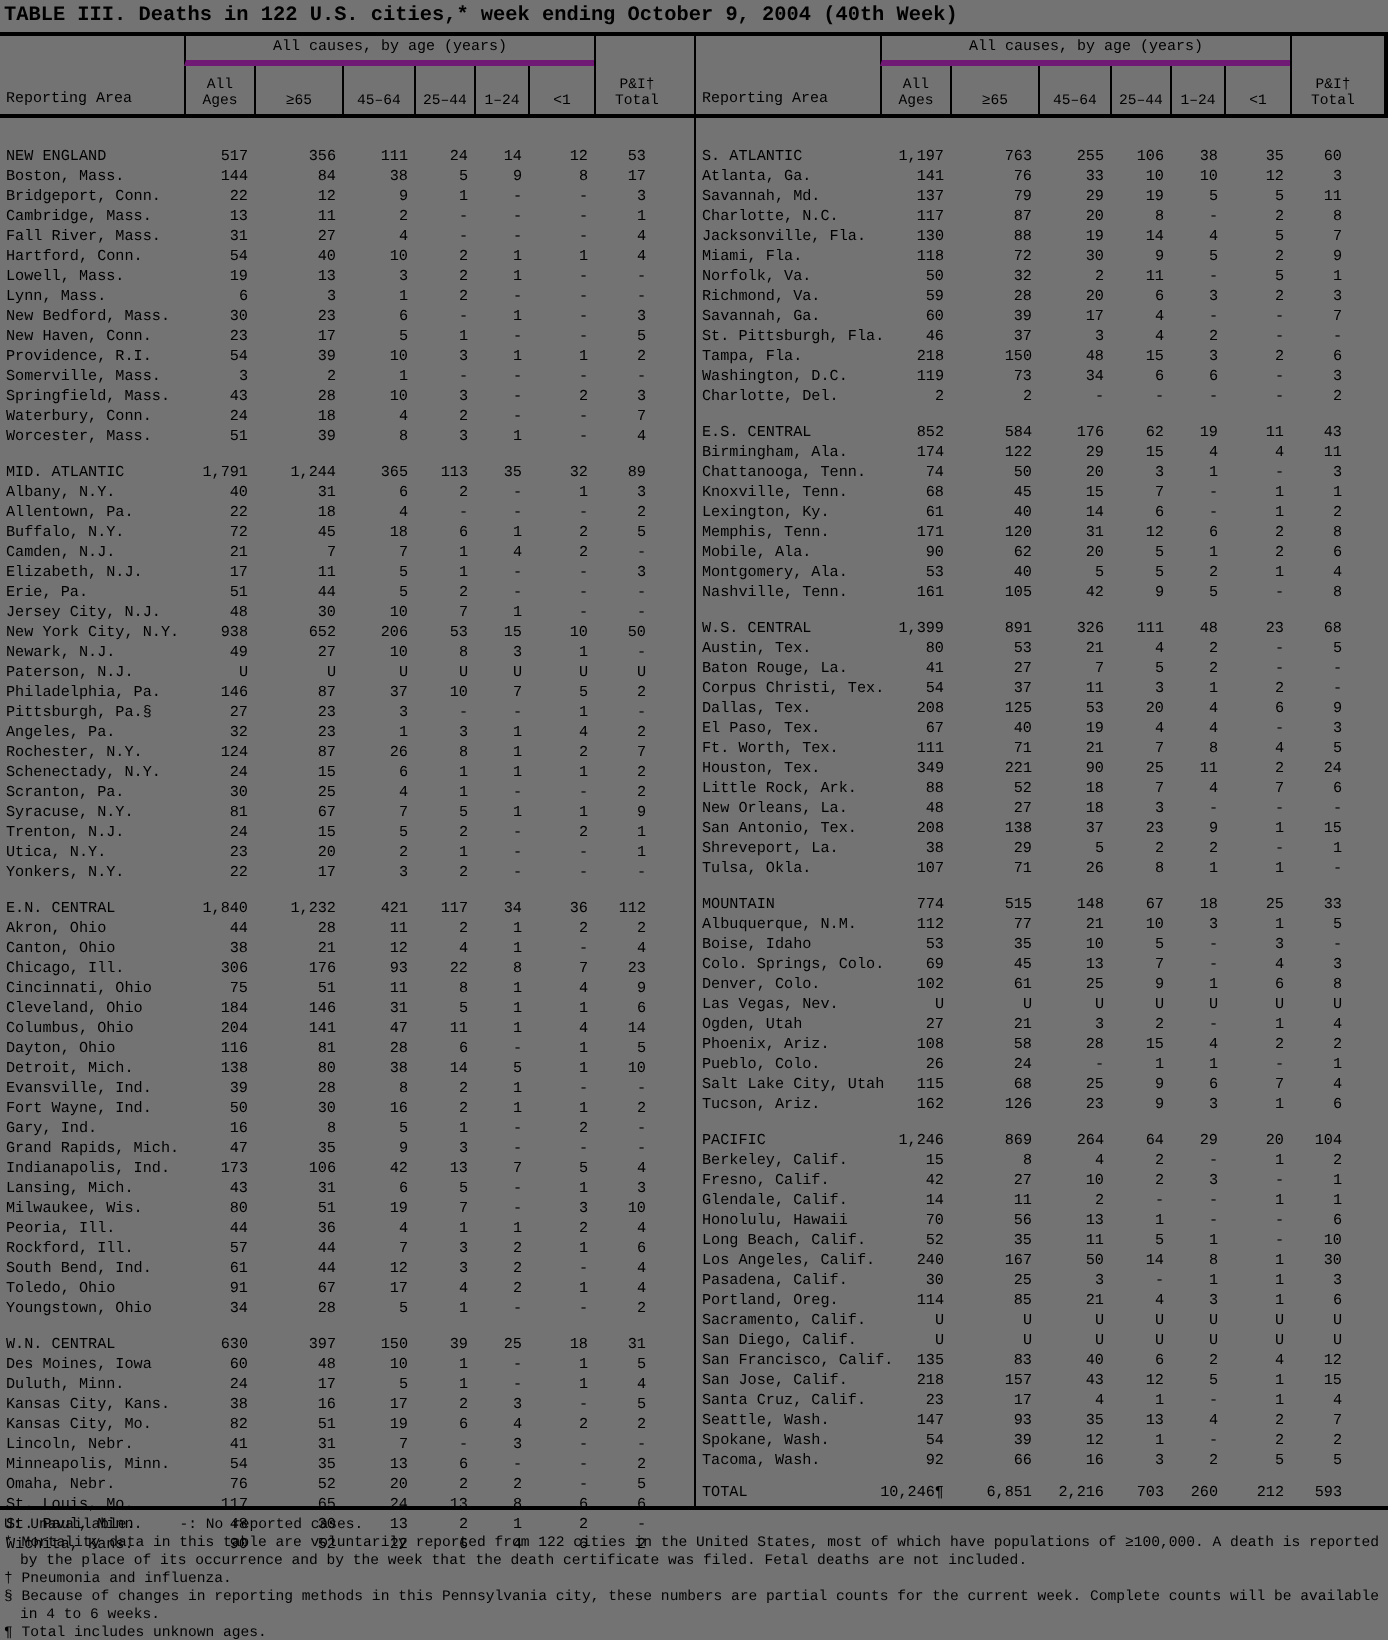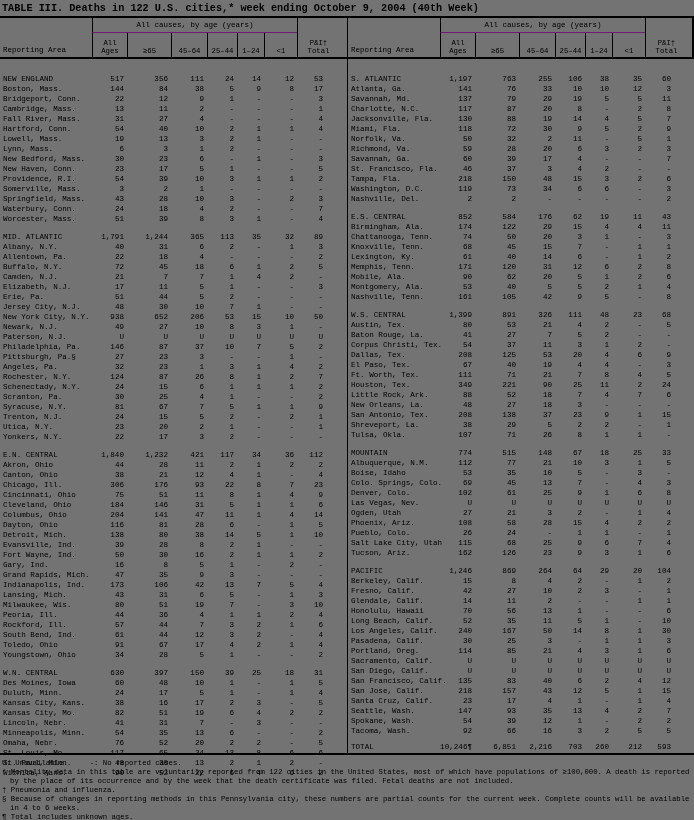--- a/index.html
+++ b/index.html
@@ -7,21 +7,21 @@
   .page {
     width:694px; height:820px; background:#737373; color:#000;
     font-family:Liberation Mono, monospace; position:relative; overflow:hidden;
   }
   .title { font-size:10.2px; font-weight:bold; padding:3px 0 2px 2px; letter-spacing:0; }
 
   .thead { display:flex; border-top:2px solid #000; border-bottom:2px solid #000; }
   .h-half { width:347px; display:grid; grid-template-columns:92px 35px 44px 36px 30px 27px 33px 50px; grid-template-rows:15px 24px; }
   .h-half.right { border-left:1.6px solid #000; border-right:2px solid #000; }
   .h-area { grid-column:1; grid-row:1/3; display:flex; align-items:flex-end; padding:0 0 3px 3px; font-size:7.5px; }
-  .h-span { grid-column:2/8; grid-row:1; border-left:1px solid #000; border-bottom:1px solid #701a75; display:flex; align-items:center; justify-content:center; font-size:7.5px; }
+  .h-span { grid-column:2/8; grid-row:1; border-left:1px solid #000; border-bottom:3px solid #701a75; display:flex; align-items:center; justify-content:center; font-size:7.5px; }
   .h-pitop { grid-column:8; grid-row:1; border-left:1px solid #000; }
   .h-c { grid-row:2; border-left:1px solid #000; display:flex; align-items:flex-end; justify-content:center; text-align:center; font-size:7.3px; line-height:8px; padding-bottom:2px; white-space:pre-line; }
   .h-c0{grid-column:2} .h-c1{grid-column:3} .h-c2{grid-column:4} .h-c3{grid-column:5} .h-c4{grid-column:6} .h-c5{grid-column:7}
   .h-pi{grid-column:8; padding-right:8px;}
 
   .tbody { display:flex; border-bottom:2px solid #000; }
   .b-half { width:347px; height:694px; padding-top:3px; }
   .b-half.right { border-left:1.6px solid #000; }
   .section { margin-top:8px; }
   .section:first-child { margin-top:12px; }
@@ -847,21 +847,21 @@
             <div class="cell-name">Savannah, Ga.</div>
             <div class="cell-v">60</div>
             <div class="cell-v">39</div>
             <div class="cell-v">17</div>
             <div class="cell-v">4</div>
             <div class="cell-v">-</div>
             <div class="cell-v">-</div>
             <div class="cell-v cell-pi">7</div>
           </div>
           <div class="trow">
-            <div class="cell-name">St. Francisco, Fla.</div>
+            <div class="cell-name">St. Pittsburgh, Fla.</div>
             <div class="cell-v">46</div>
             <div class="cell-v">37</div>
             <div class="cell-v">3</div>
             <div class="cell-v">4</div>
             <div class="cell-v">2</div>
             <div class="cell-v">-</div>
             <div class="cell-v cell-pi">-</div>
           </div>
           <div class="trow">
             <div class="cell-name">Tampa, Fla.</div>
@@ -877,21 +877,21 @@
             <div class="cell-name">Washington, D.C.</div>
             <div class="cell-v">119</div>
             <div class="cell-v">73</div>
             <div class="cell-v">34</div>
             <div class="cell-v">6</div>
             <div class="cell-v">6</div>
             <div class="cell-v">-</div>
             <div class="cell-v cell-pi">3</div>
           </div>
           <div class="trow">
-            <div class="cell-name">Nashville, Del.</div>
+            <div class="cell-name">Charlotte, Del.</div>
             <div class="cell-v">2</div>
             <div class="cell-v">2</div>
             <div class="cell-v">-</div>
             <div class="cell-v">-</div>
             <div class="cell-v">-</div>
             <div class="cell-v">-</div>
             <div class="cell-v cell-pi">2</div>
           </div>
         </div>
         <div class="section">

